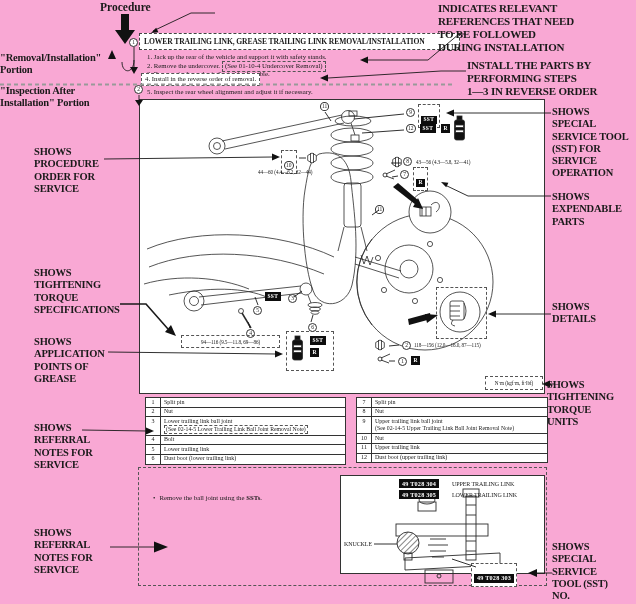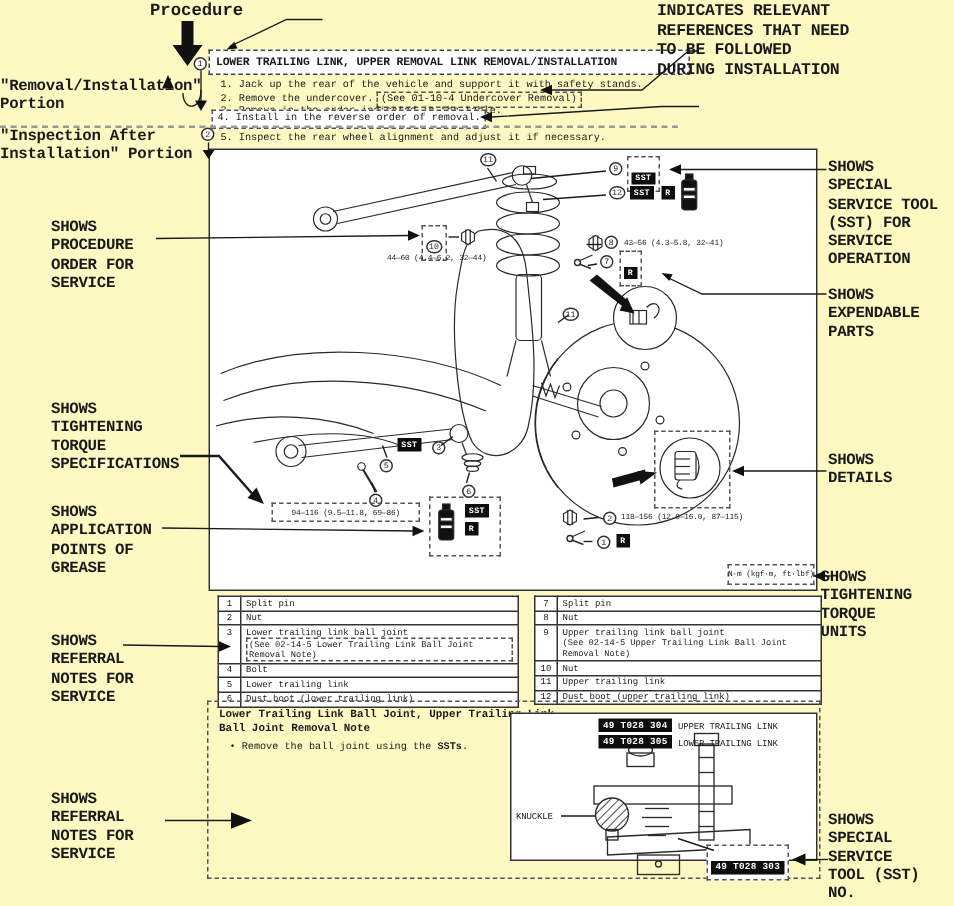--- a/index.html
+++ b/index.html
@@ -1,17 +1,17 @@
 <!DOCTYPE html>
 <html><head>
 <meta charset="utf-8">
 <style>
   html,body{margin:0;padding:0;background:#f0f0f0;}
-  .canvas{position:relative;width:636px;height:604px;background:#fef9c3;overflow:hidden;
-          font-family:Liberation Mono, monospace;color:#1a1a1a;}
+  .canvas{position:relative;width:636px;height:604px;background:#f9a8d4;overflow:hidden;
+          font-family:Liberation Serif, serif;color:#1a1a1a;}
   .abs{position:absolute;}
   .blbl{font-weight:700;font-size:10.5px;line-height:12.3px;white-space:pre-line;letter-spacing:-0.2px;}
   .blbl-lg{font-weight:700;font-size:11px;line-height:13px;white-space:pre-line;letter-spacing:-0.2px;}
   .proc{font-weight:700;font-size:11.5px;}
   .title-box{border:1px dashed #444;font-weight:700;font-size:7.6px;display:flex;align-items:center;
              padding:0 4px;letter-spacing:-0.1px;background:#fff;}
   .step{font-size:6.8px;line-height:8.6px;white-space:nowrap;}
   .refbox{border:1px dashed #555;padding:0 2px;display:inline-block;margin-left:2px;}
   .s4box{border:1px dashed #555;padding:1px 3px;background:#fff;}
   .cnum{box-sizing:border-box;min-width:9px;height:9px;padding:0 1px;border:0.9px solid #333;border-radius:50%;
@@ -37,21 +37,21 @@
   .ovl{left:0;top:0;pointer-events:none;}
 </style>
 </head>
 <body>
 
 <div class="canvas">
 
   <div class="abs proc" style="left:100px;top:1px">Procedure</div>
 
   <div class="abs title-box" style="left:139px;top:33px;width:311px;height:15px">
-    <span>LOWER TRAILING LINK, UPPER REMOVAL LINK REMOVAL/INSTALLATION</span>
+    <span>LOWER TRAILING LINK, GREASE TRAILING LINK REMOVAL/INSTALLATION</span>
   </div>
 
   <div class="abs step" style="left:147px;top:53px">1. Jack up the rear of the vehicle and support it with safety stands.</div>
   <div class="abs step" style="left:147px;top:61px">
     <span>2. Remove the undercover.</span><span class="refbox">(See 01-10-4 Undercover Removal)</span>
   </div>
   <div class="abs step" style="left:147px;top:70px">3. Remove in the order indicated in the table.</div>
   <div class="abs step s4box" style="left:141px;top:73px">4. Install in the reverse order of removal.</div>
   <div class="abs step" style="left:147px;top:88px">5. Inspect the rear wheel alignment and adjust it if necessary.</div>
 
@@ -80,20 +80,23 @@
 SERVICE</div>
   <div class="abs blbl" style="left:34px;top:527px">SHOWS
 REFERRAL
 NOTES FOR
 SERVICE</div>
 
   <div class="abs blbl-lg" style="left:438px;top:2px">INDICATES RELEVANT
 REFERENCES THAT NEED
 TO BE FOLLOWED
 DURING INSTALLATION</div>
+  <div class="abs blbl-lg" style="left:467px;top:59px">INSTALL THE PARTS BY
+PERFORMING STEPS
+1—3 IN REVERSE ORDER</div>
   <div class="abs blbl" style="left:552px;top:106px">SHOWS
 SPECIAL
 SERVICE TOOL
 (SST) FOR
 SERVICE
 OPERATION</div>
   <div class="abs blbl" style="left:552px;top:191px">SHOWS
 EXPENDABLE
 PARTS</div>
   <div class="abs blbl" style="left:552px;top:301px">SHOWS
@@ -316,22 +319,20 @@
           <td>Upper trailing link</td>
         </tr>
     <tr>
           <td class="numcol">12</td>
           <td>Dust boot (upper trailing link)</td>
         </tr>
   </tbody>
     </table>
 
   <div class="abs notebox" style="left:138px;top:467px;width:407px;height:117px"></div>
-  <div class="abs notetitle" style="left:146px;top:473px">Lower Trailing Link Ball Joint, Upper Trailing Link
-Ball Joint Removal Note</div>
   <div class="abs bullet" style="left:153px;top:494px">
     <span class="bmark">•</span><span>Remove the ball joint using the </span><b>SSTs</b><span>.</span>
   </div>
 
   <div class="abs toolbox" style="left:340px;top:475px;width:203px;height:97px"></div>
 
   <svg class="abs" style="left:340px;top:475px" width="203" height="97" viewBox="0 0 203 97">
     <defs>
       <pattern id="hatch" width="4" height="4" patternUnits="userSpaceOnUse" patternTransform="rotate(45)">
         <rect width="4" height="4" fill="#fff"></rect>

